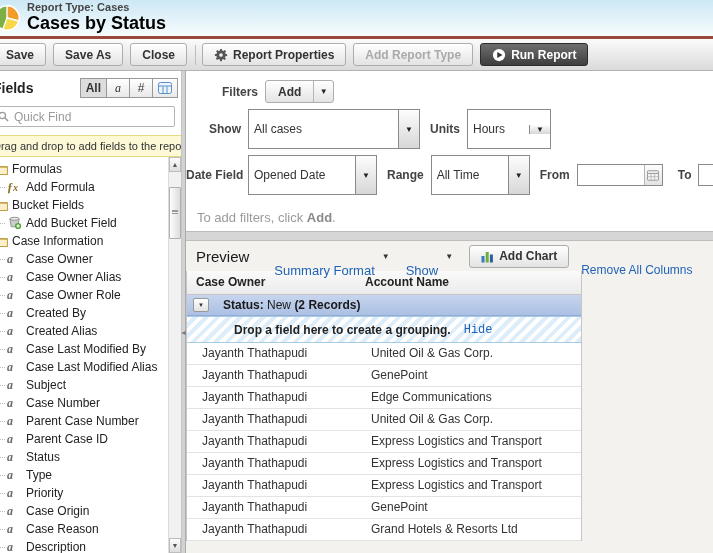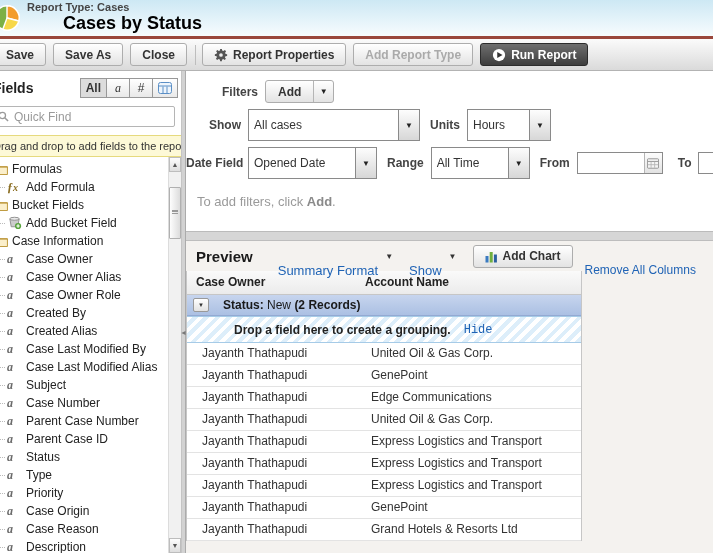--- a/index.html
+++ b/index.html
@@ -6,21 +6,21 @@
   *{box-sizing:border-box;}
   #viewport{width:713px;height:553px;overflow:hidden;position:relative;background:#fff;
     font-family:"Liberation Sans","DejaVu Sans",sans-serif;font-size:12px;color:#333;}
   #app{position:absolute;left:-10px;top:0;width:723px;height:553px;}
 
   
   .header{height:36px;background:linear-gradient(#cde8f4,#f7fcfe);display:flex;align-items:flex-start;padding:1px 0 0 2px;}
   .report-icon{width:30px;height:30px;margin-top:2px;}
   .header-text{margin-left:5px;}
   .report-type{font-size:11px;font-weight:bold;color:#454545;line-height:12px;}
-  .page-title{font-size:18px;font-weight:bold;color:#000;line-height:21px;margin-left:36px;}
+  .page-title{font-size:18px;font-weight:bold;color:#000;line-height:21px;}
   .brand-bar{height:3px;background:#9a473c;}
 
   
   .toolbar{height:32px;background:linear-gradient(#fbfbfb,#dadada);border-bottom:1px solid #b3b3b3;display:flex;align-items:center;padding-left:4px;}
   .btn{height:23px;padding:0 11px;background:linear-gradient(#ffffff,#e3e3e3);border:1px solid #adadad;border-radius:3px;font-weight:bold;font-size:12px;color:#333;display:inline-flex;align-items:center;gap:5px;margin-right:7px;white-space:nowrap;cursor:pointer;}
   .btn.disabled{color:#aaa;}
   .btn.dark{background:linear-gradient(#6e6e6e,#3e3e3e);color:#fff;border-color:#2c2c2c;}
   .tb-sep{width:1px;height:20px;background:#bdbdbd;margin:0 6px 0 1px;}
 
   
@@ -58,41 +58,41 @@
   .sb-btn.up::before{content:"▲";}
   .sb-btn.down::before{content:"▼";}
   .sb-thumb{position:absolute;top:30px;left:0;right:0;height:52px;background:linear-gradient(90deg,#fdfdfd,#dcdcdc);border:1px solid #b0b0b0;border-radius:1px;cursor:pointer;}
   .sb-grip{margin:22px 2px 0 2px;height:1px;border-top:1px solid #999;border-bottom:3px double #999;}
 
   
   .filters-panel{background:#fff;border-bottom:1px solid #bbb;padding-top:9px;height:161px;flex:none;}
   .f-row{display:flex;align-items:center;margin-bottom:6px;}
   .f-label{font-weight:bold;color:#444;font-size:12px;text-align:right;margin-right:7px;white-space:nowrap;flex:none;}
   .lw1{width:72px;} .lw2{width:55px;}
-  .sel{height:32px;border:1px solid #8a8a8a;background:#fff;display:inline-flex;align-items:stretch;flex:none;}
+  .sel{height:40px;border:1px solid #8a8a8a;background:#fff;display:inline-flex;align-items:stretch;flex:none;}
   .sel-text{flex:1;padding:0 5px;font-size:12px;display:flex;align-items:center;overflow:hidden;white-space:nowrap;}
   .sel-arrow{width:21px;border-left:1px solid #8a8a8a;background:linear-gradient(#fdfdfd,#d7d7d7);display:flex;align-items:center;justify-content:center;font-size:8px;color:#222;flex:none;cursor:pointer;}
   .sel-arrow::before{content:"▼";}
-  .w172{width:172px;} .w84{width:84px;} .w129{width:129px;} .w99{width:99px;}
+  .w172{width:172px;} .w84{width:84px;align-items:center;} .w129{width:129px;} .w99{width:99px;}
   .split-btn{height:23px;display:inline-flex;align-items:stretch;background:linear-gradient(#ffffff,#e3e3e3);border:1px solid #adadad;border-radius:3px;overflow:hidden;cursor:pointer;}
   .split-btn .lbl{padding:0 12px;font-weight:bold;display:flex;align-items:center;}
   .split-btn .arr{width:20px;border-left:1px solid #b5b5b5;display:flex;align-items:center;justify-content:center;font-size:8px;color:#222;}
   .split-btn .arr::before{content:"▼";}
   .date-input{height:22px;width:86px;border:1px solid #8a8a8a;display:inline-flex;align-items:stretch;background:#fff;flex:none;}
   .date-input input{border:0;flex:1;min-width:0;font-family:inherit;font-size:12px;padding:0 3px;outline:none;}
   .cal-btn{width:18px;border-left:1px solid #b5b5b5;background:linear-gradient(#fdfdfd,#e2e2e2);display:flex;align-items:center;justify-content:center;flex:none;cursor:pointer;}
   .f-hint{color:#9a9a9a;font-size:13px;margin:15px 0 0 11px;}
   .f-hint b{color:#8a8a8a;}
   .mlgap{margin-left:10px;}
 
   
   .preview-gap{height:8px;flex:none;}
   .preview-panel{flex:1;background:#f4f2ef;border-top:1px solid #bdbdbd;overflow:hidden;}
   .pv-hdr{height:30px;display:flex;align-items:center;padding-left:10px;}
-  .pv-title{font-size:15px;font-weight:bold;color:#1a1a1a;margin-right:25px;}
+  .pv-title{font-size:15px;font-weight:normal;color:#1a1a1a;margin-right:25px;}
   .pv-link{color:#1f63b5;font-size:13px;cursor:pointer;white-space:nowrap;margin-top:28px;}
   .caret{font-size:8px;color:#333;margin:0 16px 0 7px;}
   .caret::before{content:"▼";}
   .pv-btn{margin-right:12px;}
   .tbl{width:396px;background:#fff;border-left:1px solid #c6c6c6;border-right:1px solid #c6c6c6;}
   .tbl-hdr{height:24px;display:flex;background:linear-gradient(#fafafa,#ebebeb);border-bottom:1px solid #c6c6c6;}
   .th{font-weight:bold;font-size:12px;line-height:23px;padding-left:9px;color:#222;cursor:pointer;}
   .c1{width:169px;flex:none;} .c2{flex:1;min-width:0;}
   .grp{height:21px;background:linear-gradient(#c7d5ee,#abc0e3);border-bottom:1px solid #94aad3;display:flex;align-items:center;font-size:12px;color:#1a1a1a;}
   .toggle{width:16px;height:14px;margin-left:6px;background:linear-gradient(#fff,#e2e2e2);border:1px solid #999;border-radius:2px;font-size:6px;display:flex;align-items:center;justify-content:center;color:#333;flex:none;cursor:pointer;}

